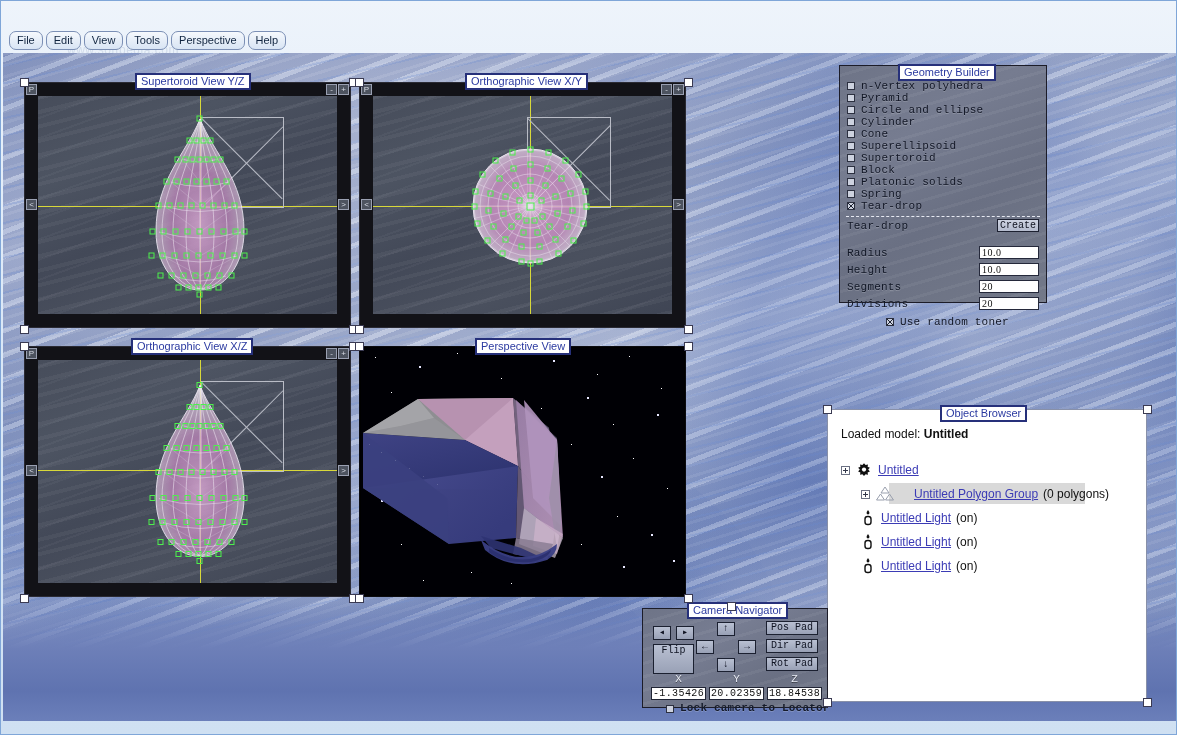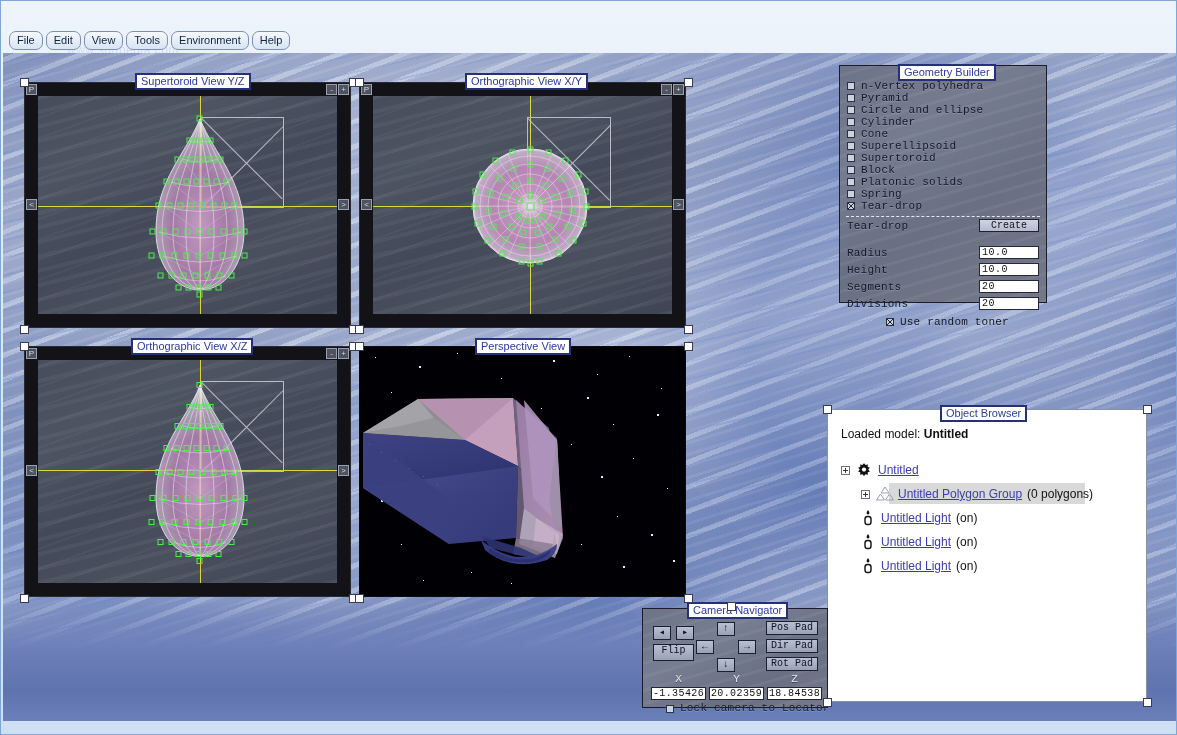--- a/index.html
+++ b/index.html
@@ -194,26 +194,26 @@
   .gb-frow{height:15px;position:relative;}
   .gb-fname{
     position:absolute;left:0;top:1px;
     font-family:"Liberation Mono","DejaVu Sans Mono",monospace;
     font-size:11px;color:#111726;letter-spacing:.2px;
     text-shadow:0 1px 0 rgba(255,255,255,.18);
   }
   .gb-input{
     position:absolute;right:0;top:0;width:60px;height:13px;box-sizing:border-box;
     background:#fff;border:1px solid #24283a;
-    font-family:Liberation Mono, monospace;
+    font-family:Liberation Serif, serif;
     font-size:10px;line-height:11px;color:#111;padding-left:2px;
     letter-spacing:.5px;
   }
   .gb-create{
-    position:absolute;right:0;top:0;width:60px;height:13px;box-sizing:border-box;
+    position:absolute;right:0;top:0;width:42px;height:13px;box-sizing:border-box;
     background:linear-gradient(180deg,#cfd4e2,#b4bbcd);
     border:1px solid #1c2030;
     font-family:"Liberation Mono","DejaVu Sans Mono",monospace;
     font-size:10px;line-height:11px;text-align:center;color:#10131f;
     cursor:default;
   }
 
   
   .ob-panel{
     position:absolute;box-sizing:border-box;
@@ -266,38 +266,38 @@
   .cam-val{
     position:absolute;box-sizing:border-box;height:13px;
     background:#fff;border:1px solid #202434;
     font-family:"Liberation Mono","DejaVu Sans Mono",monospace;
     font-size:10px;line-height:11px;color:#101010;text-align:center;
     letter-spacing:.4px;
   }
   .cam-lock{
     position:absolute;display:flex;align-items:center;gap:6px;
   }
-  .cam-lock .gb-lbl{color:#141a2a;}
+  .cam-lock .gb-lbl{color:#141a2a;font-weight:bold;}
 </style>
 </head>
 <body>
 
 <div id="app">
 
   <div class="win-frame">
 
 
     <div class="wm wm2">www.softpedia.com</div>
 
     <div class="menubar">
       <div class="menu-item">File</div>
       <div class="menu-item">Edit</div>
       <div class="menu-item">View</div>
       <div class="menu-item">Tools</div>
-      <div class="menu-item">Environment</div>
+      <div class="menu-item">Perspective</div>
       <div class="menu-item">Help</div>
     </div>
 
     <div class="workspace">
       <div class="ws-swirl sw1"></div>
       <div class="ws-swirl sw2"></div>
       <div class="ws-swirl sw3"></div>
       <div class="ws-bottom"></div>
     </div>
 
@@ -852,21 +852,21 @@
         <div class="ob-row" style="padding-left:20px;">
           <span class="ob-hl" style="left:48px;top:1px;width:196px;height:21px;"></span>
           <span class="ob-plus" style="position:relative;z-index:2;"></span>
           <span class="ob-ico" style="margin-left:6px;position:relative;z-index:2;">
             <svg width="20" height="16" viewBox="0 0 20 16">
               <polygon points="9,1 13,7 5,7" fill="none" stroke="#9aa0ae" stroke-width="1"></polygon>
               <polygon points="4.5,8 8.5,14 0.5,14" fill="none" stroke="#9aa0ae" stroke-width="1"></polygon>
               <polygon points="13.5,8 17.5,14 9.5,14" fill="none" stroke="#9aa0ae" stroke-width="1"></polygon>
             </svg>
           </span>
-          <span class="ob-link" style="margin-left:2px;position:relative;z-index:2;">Untitled Polygon Group</span>
+          <span class="ob-link" style="margin-left:18px;position:relative;z-index:2;">Untitled Polygon Group</span>
           <span class="ob-meta" style="margin-left:5px;position:relative;z-index:2;">(0 polygons)</span>
         </div>
 
 
         <div class="ob-row" style="padding-left:20px;">
           <span class="ob-ico">
             <svg width="14" height="18" viewBox="0 0 14 18">
               <path d="M7 1 C5 3.4 5.2 5 7 5.6 C8.8 5 9 3.4 7 1 Z" fill="#111"></path>
               <rect x="4" y="7.5" width="6" height="8" rx="2.6" fill="none" stroke="#111" stroke-width="1.4"></rect>
             </svg>
@@ -898,21 +898,21 @@
       </div>
     </div>
     <div class="panel-caption" style="left:939px;top:404px;">Object Browser</div>
 
     <div class="handle" style="left:726px;top:601px;"></div>
 
     <div class="cam-panel" style="left:641px;top:607px;width:186px;height:100px;">
 
       <div class="cam-btn" style="left:10px;top:17px;width:18px;height:14px;">◂</div>
       <div class="cam-btn" style="left:33px;top:17px;width:18px;height:14px;">▸</div>
-      <div class="cam-btn" style="left:10px;top:35px;width:41px;height:17px;">Flip</div>
+      <div class="cam-btn" style="left:10px;top:35px;width:41px;height:30px;">Flip</div>
 
       <div class="cam-btn" style="left:74px;top:13px;width:18px;height:14px;">↑</div>
       <div class="cam-btn" style="left:53px;top:31px;width:18px;height:14px;">←</div>
       <div class="cam-btn" style="left:95px;top:31px;width:18px;height:14px;">→</div>
       <div class="cam-btn" style="left:74px;top:49px;width:18px;height:14px;">↓</div>
 
       <div class="cam-btn" style="left:123px;top:12px;width:52px;height:14px;">Pos Pad</div>
       <div class="cam-btn" style="left:123px;top:30px;width:52px;height:14px;">Dir Pad</div>
       <div class="cam-btn" style="left:123px;top:48px;width:52px;height:14px;">Rot Pad</div>
 

